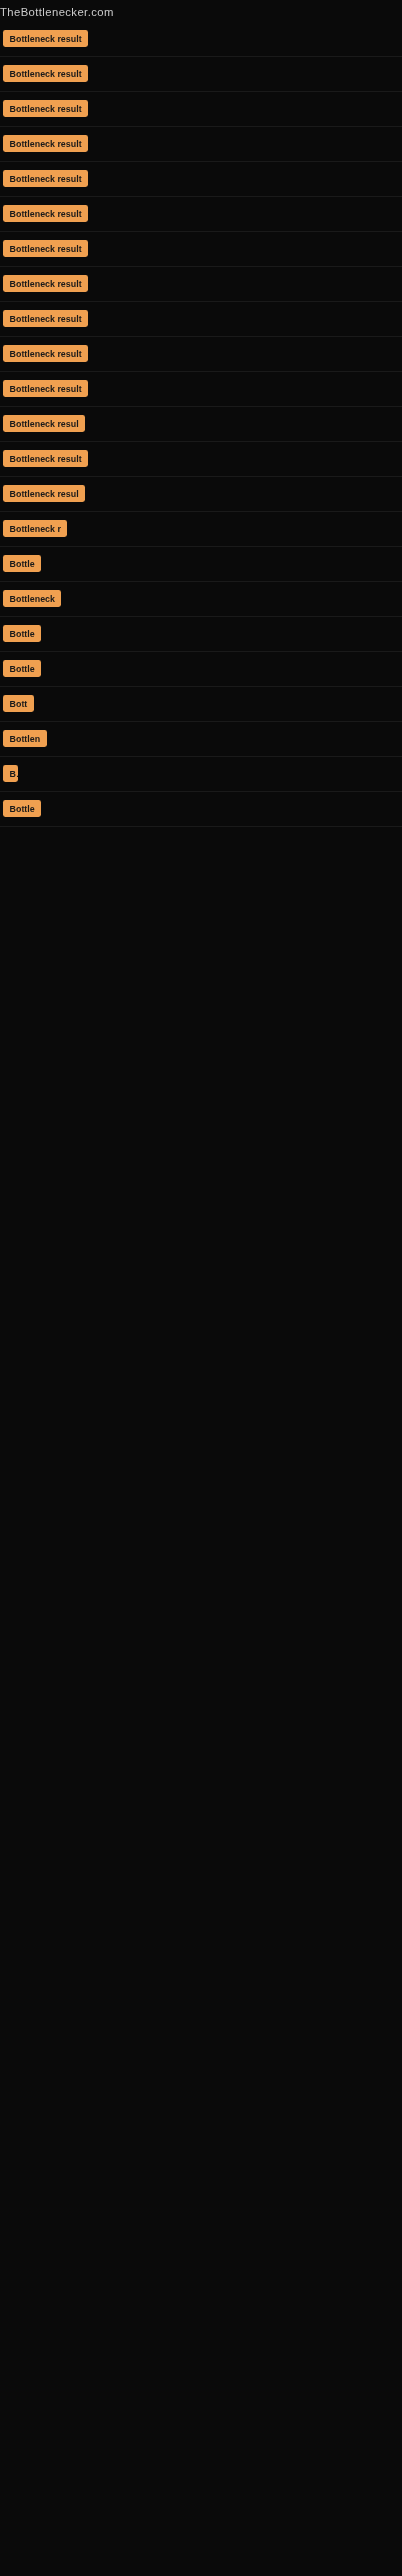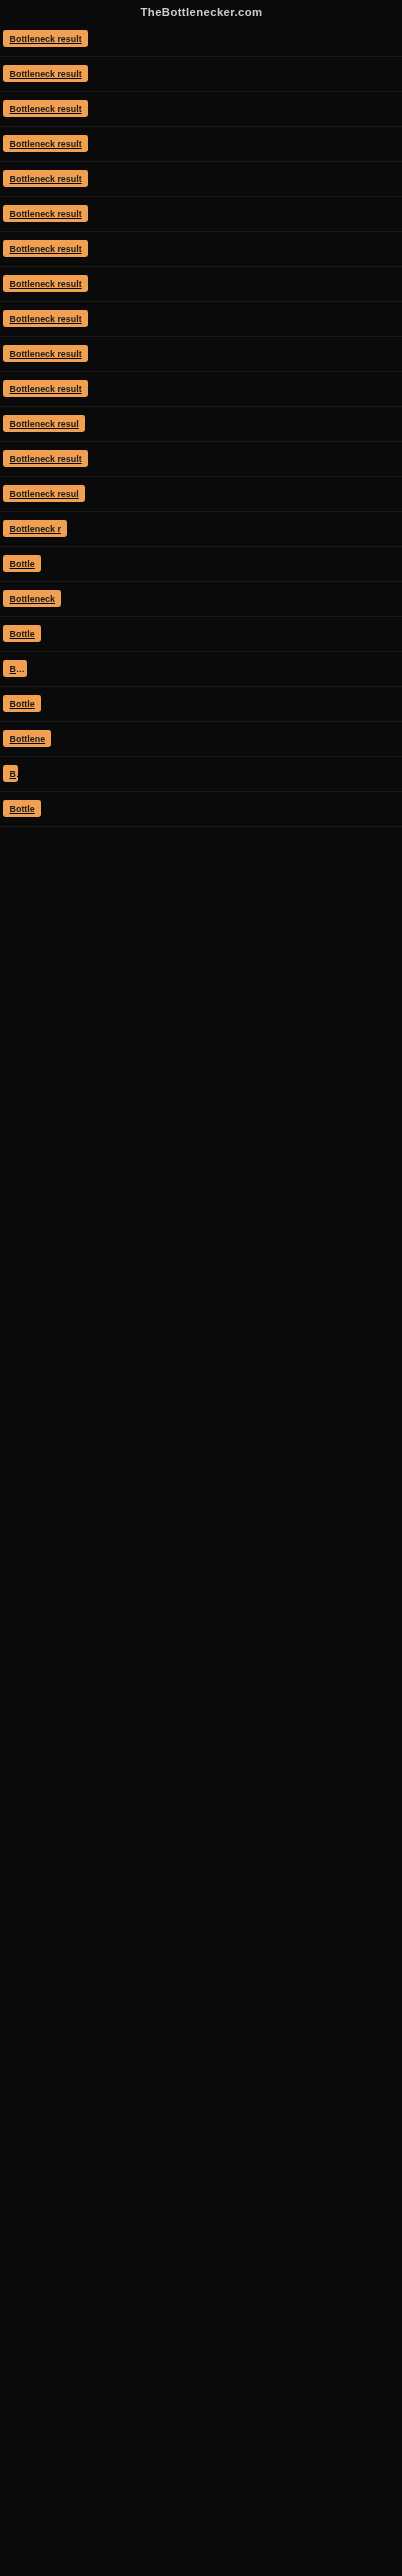--- a/index.html
+++ b/index.html
@@ -10,26 +10,25 @@
 
     body {
       width: 403px;
       min-height: 2576px;
       background-color: #0a0a0a;
       font-family: Arial, sans-serif;
       position: relative;
     }
 
     .site-title {
-      text-align: center;
+      text-align: left;
       color: #cccccc;
       font-size: 11.3px;
       padding: 6.4px 0 3.2px 0;
       letter-spacing: 0.4px;
-      font-weight: bold;
     }
 
     .bottleneck-badge {
       display: inline-block;
       background-color: #f0a050;
       color: #1a1a1a;
       font-size: 8.9px;
       font-weight: bold;
       padding: 3.2px 6.4px;
       border-radius: 2.4px;
@@ -44,21 +43,20 @@
       padding: 8px 3.2px;
       border-bottom: 0.8px solid #1a1a1a;
       min-height: 35px;
     }
 
     .row-content {
       display: flex;
       align-items: center;
       gap: 6.4px;
       width: 100%;
-      text-decoration: underline;
     }
   </style>
 </head>
 <body>
 
 <div class="site-title">TheBottlenecker.com</div>
 
 <div id="rows-container">
     <div class="row">
       <div class="row-content">
@@ -145,31 +143,31 @@
         <span class="bottleneck-badge" style="max-width: 64px; text-align: right;">Bottleneck</span>
       </div>
     </div>
     <div class="row">
       <div class="row-content">
         <span class="bottleneck-badge" style="max-width: 47px;">Bottle</span>
       </div>
     </div>
     <div class="row">
       <div class="row-content">
-        <span class="bottleneck-badge" style="max-width: 24px;">Bo</span>
-      </div>
-    </div>
-    <div class="row">
-      <div class="row-content">
         <span class="bottleneck-badge" style="max-width: 47px;">Bottle</span>
       </div>
     </div>
     <div class="row">
       <div class="row-content">
-        <span class="bottleneck-badge" style="max-width: 52px;">Bottlene</span>
+        <span class="bottleneck-badge" style="max-width: 34px;">Bott</span>
+      </div>
+    </div>
+    <div class="row">
+      <div class="row-content">
+        <span class="bottleneck-badge" style="max-width: 52px;">Bottlen</span>
       </div>
     </div>
     <div class="row">
       <div class="row-content">
         <span class="bottleneck-badge" style="max-width: 14.5px;">B</span>
       </div>
     </div>
     <div class="row">
       <div class="row-content">
         <span class="bottleneck-badge" style="max-width: 47px;">Bottle</span>

